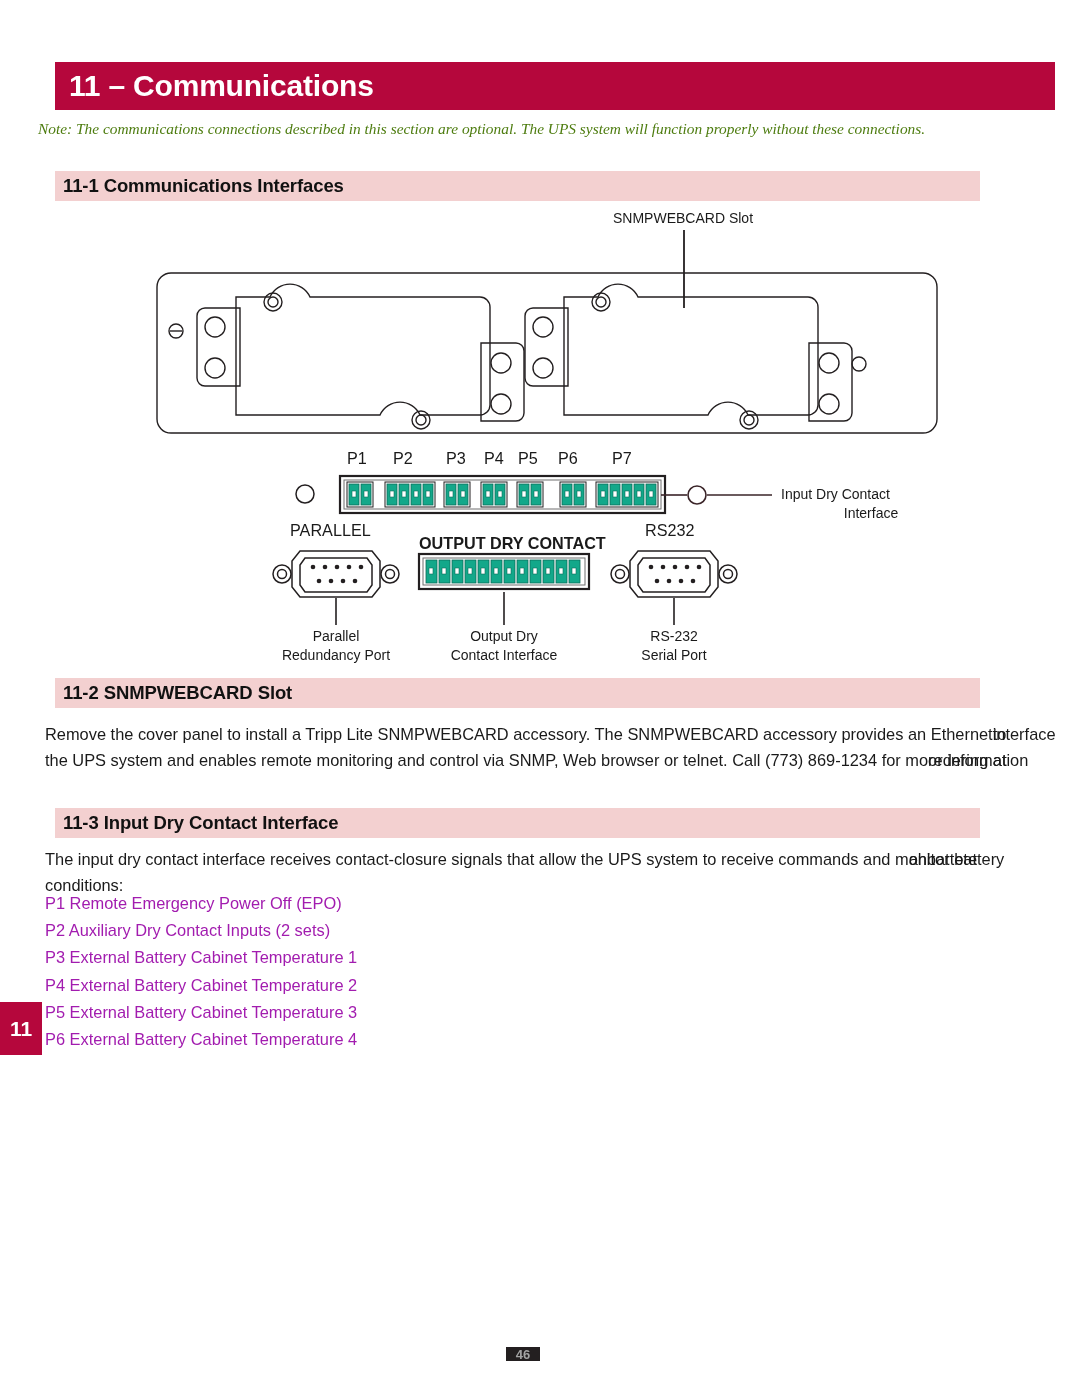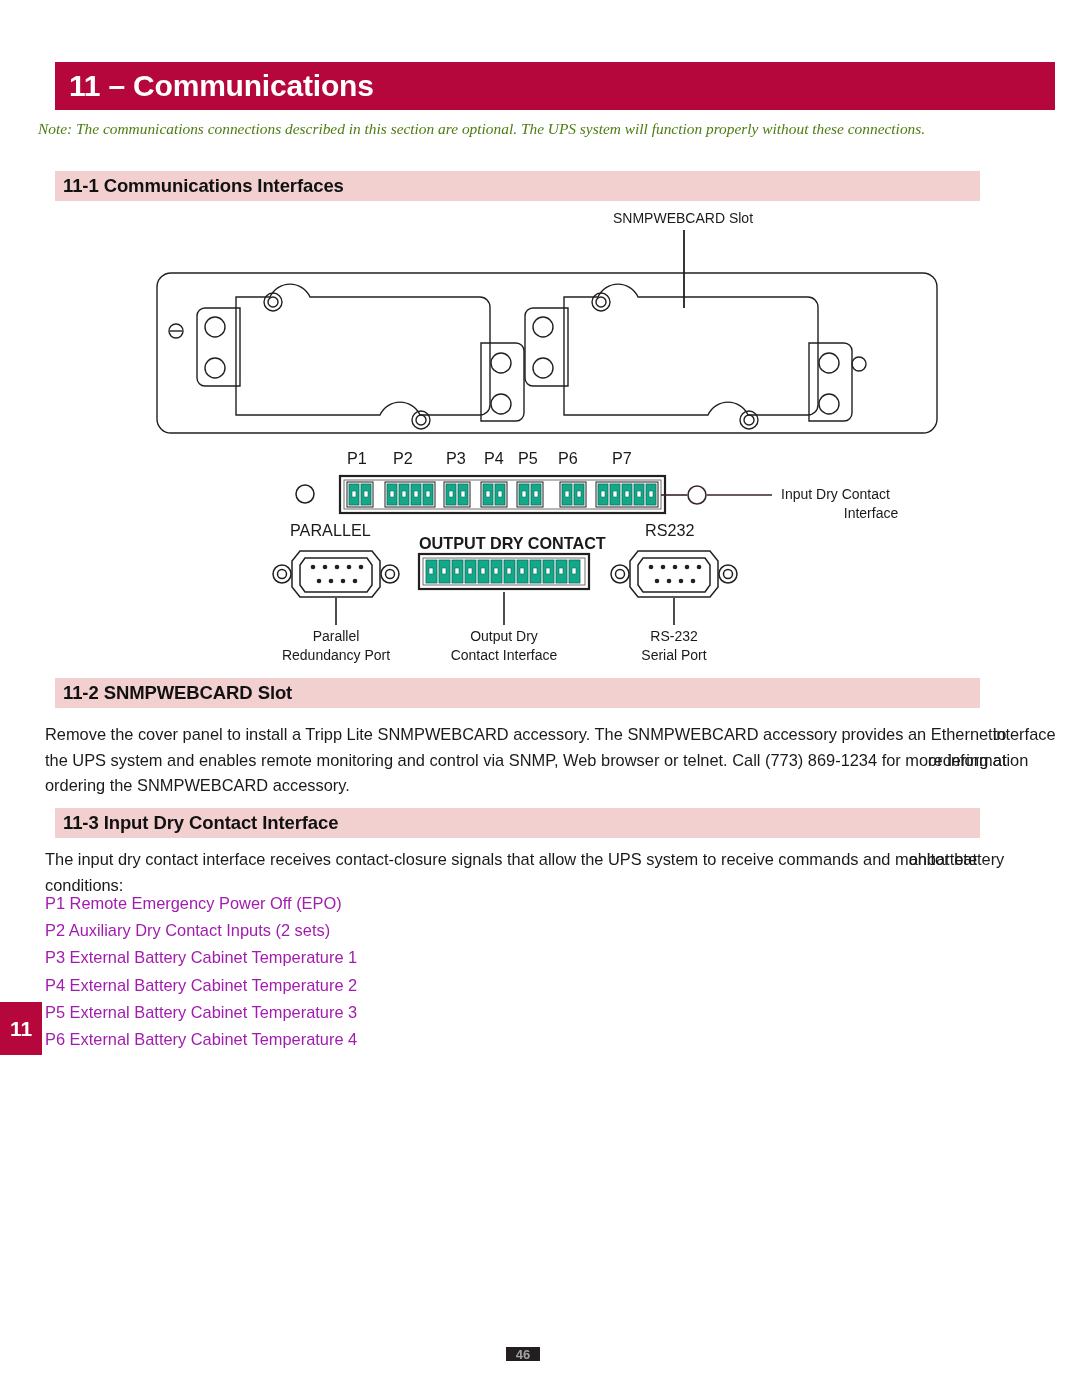--- a/index.html
+++ b/index.html
@@ -419,21 +419,20 @@
   <div class="sec-title">11-2 SNMPWEBCARD Slot</div>
 </div>
 
 <div class="body-par" id="par-snmp">
   <div class="par-line">
     <span>Remove the cover panel to install a Tripp Lite SNMPWEBCARD accessory. The SNMPWEBCARD accessory provides an Ethernet</span><span class="overlap"><span>interface</span><span class="over">to</span></span>
   </div>
   <div class="par-line">
     <span>the UPS system and enables remote monitoring and control via SNMP, Web browser or telnet. Call (773) 869-1234 for mo</span><span class="overlap"><span>re information</span><span class="over">ordering at</span></span>
   </div>
-  <div class="par-line">ordering the SNMPWEBCARD accessory.</div>
 </div>
 
 <div class="section-bar" id="sec-3">
   <div class="sec-title">11-3 Input Dry Contact Interface</div>
 </div>
 
 <div class="body-par" id="par-idc">
   <div class="par-line">
     <span>The input dry contact interface receives contact-closure signals that allow the UPS system to receive commands and m</span><span class="overlap"><span>onitor battery</span><span class="over">ahbattete</span></span>
   </div>

